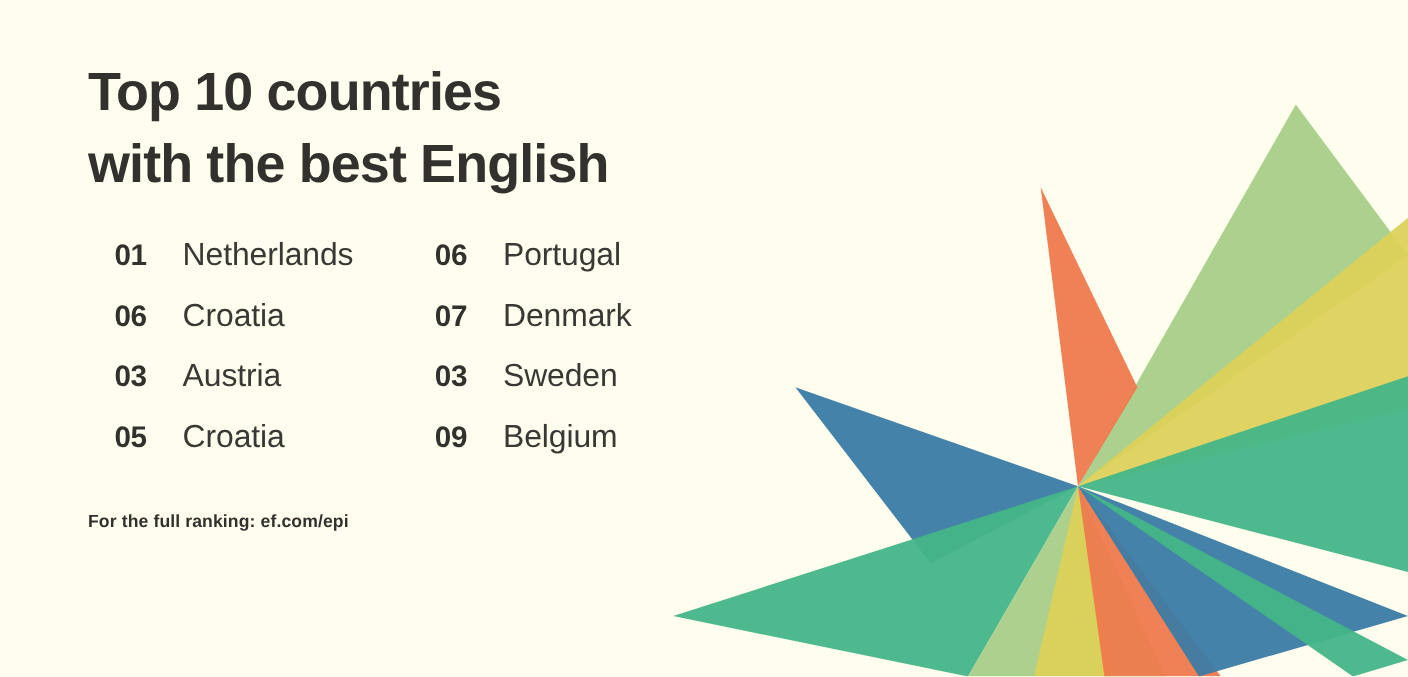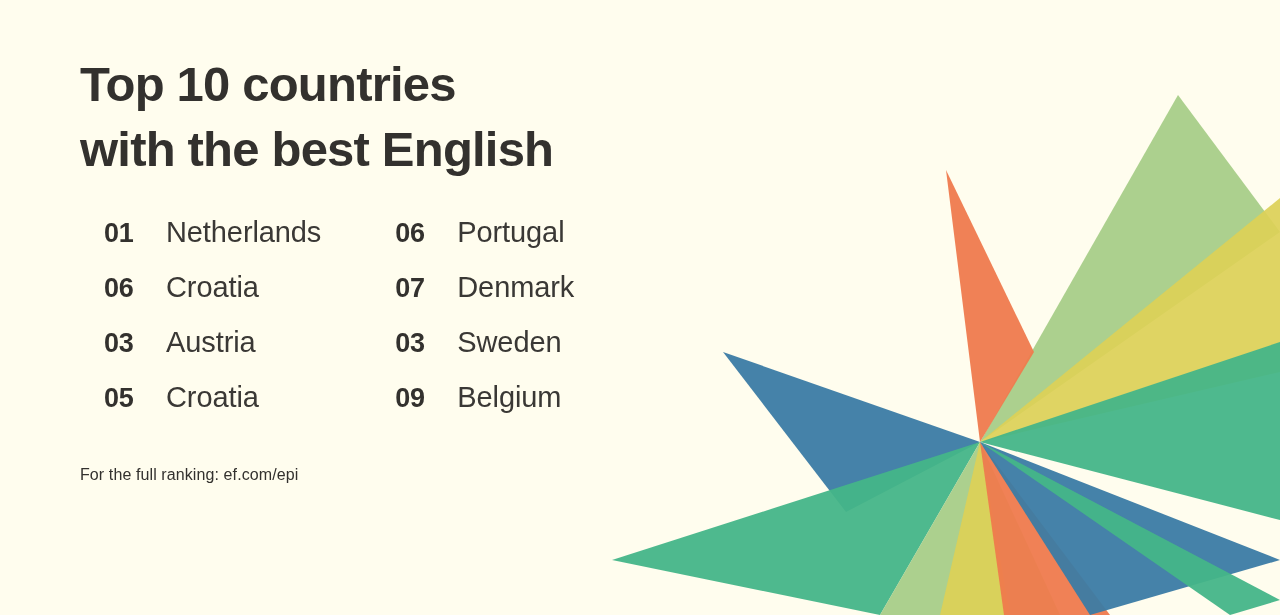--- a/index.html
+++ b/index.html
@@ -85,21 +85,21 @@
     font-weight:300;
     color:#3a3835;
     letter-spacing:-0.1px;
     white-space:nowrap;
     text-align:center;
   }
 
   #footer {
     margin-top:30px;
     font-size:16px;
-    font-weight:normal;
+    font-weight:bold;
     color:#33312e;
     letter-spacing:0.1px;
   }
 </style>
 </head>
 <body>
 
 <div id="infographic">
 
   <svg id="starburst" viewBox="0 0 1280 615" width="1280" height="615" preserveAspectRatio="none" aria-hidden="true">

